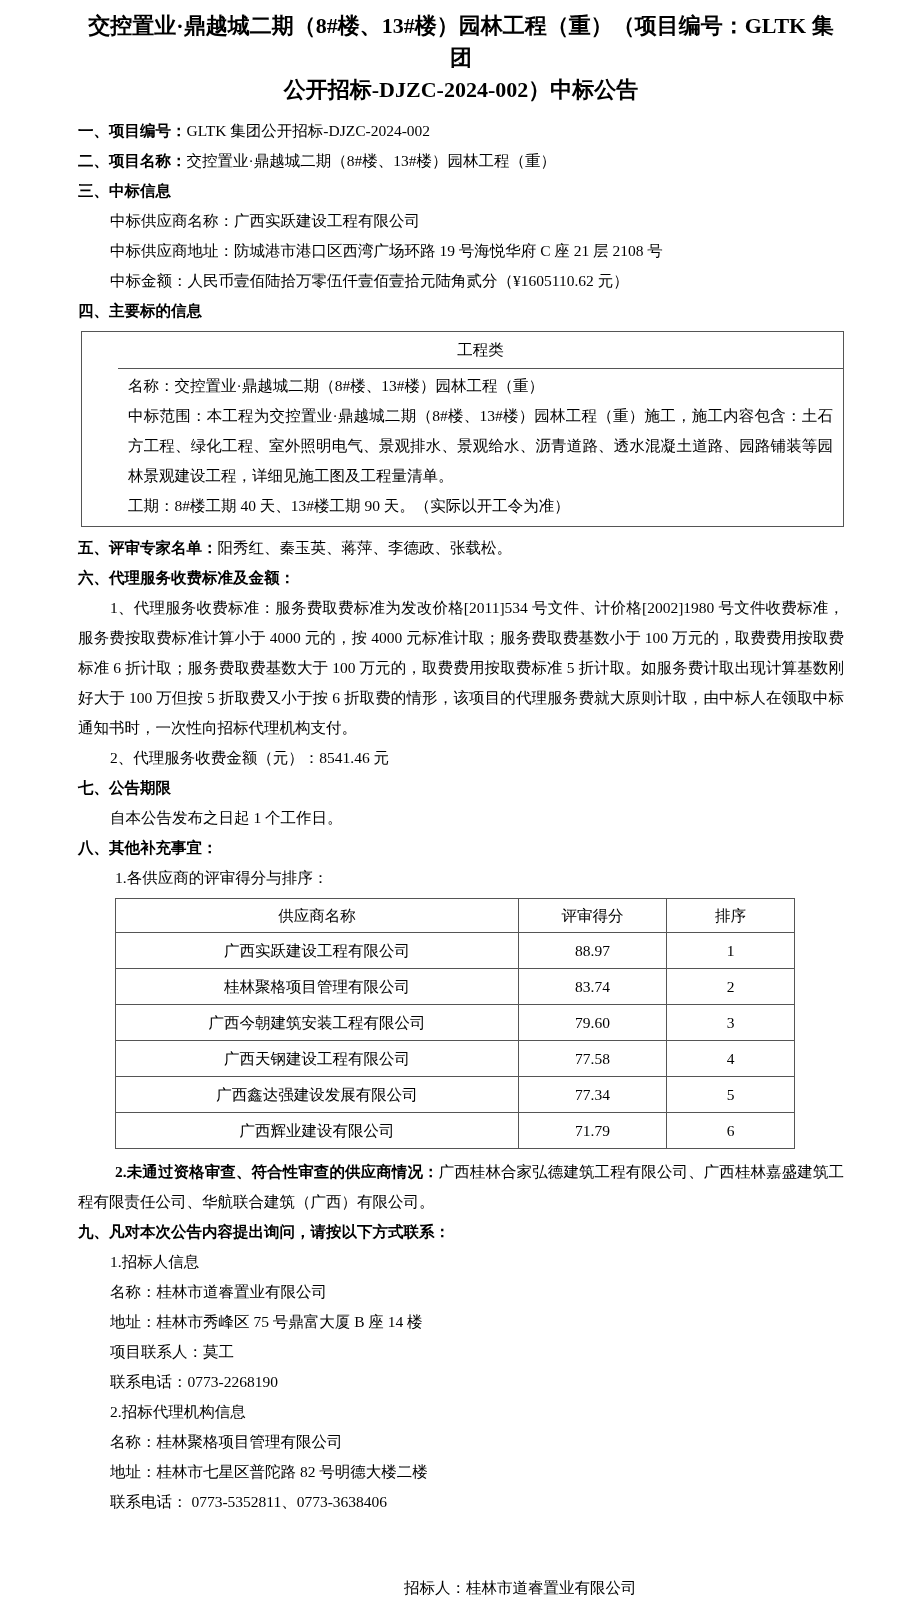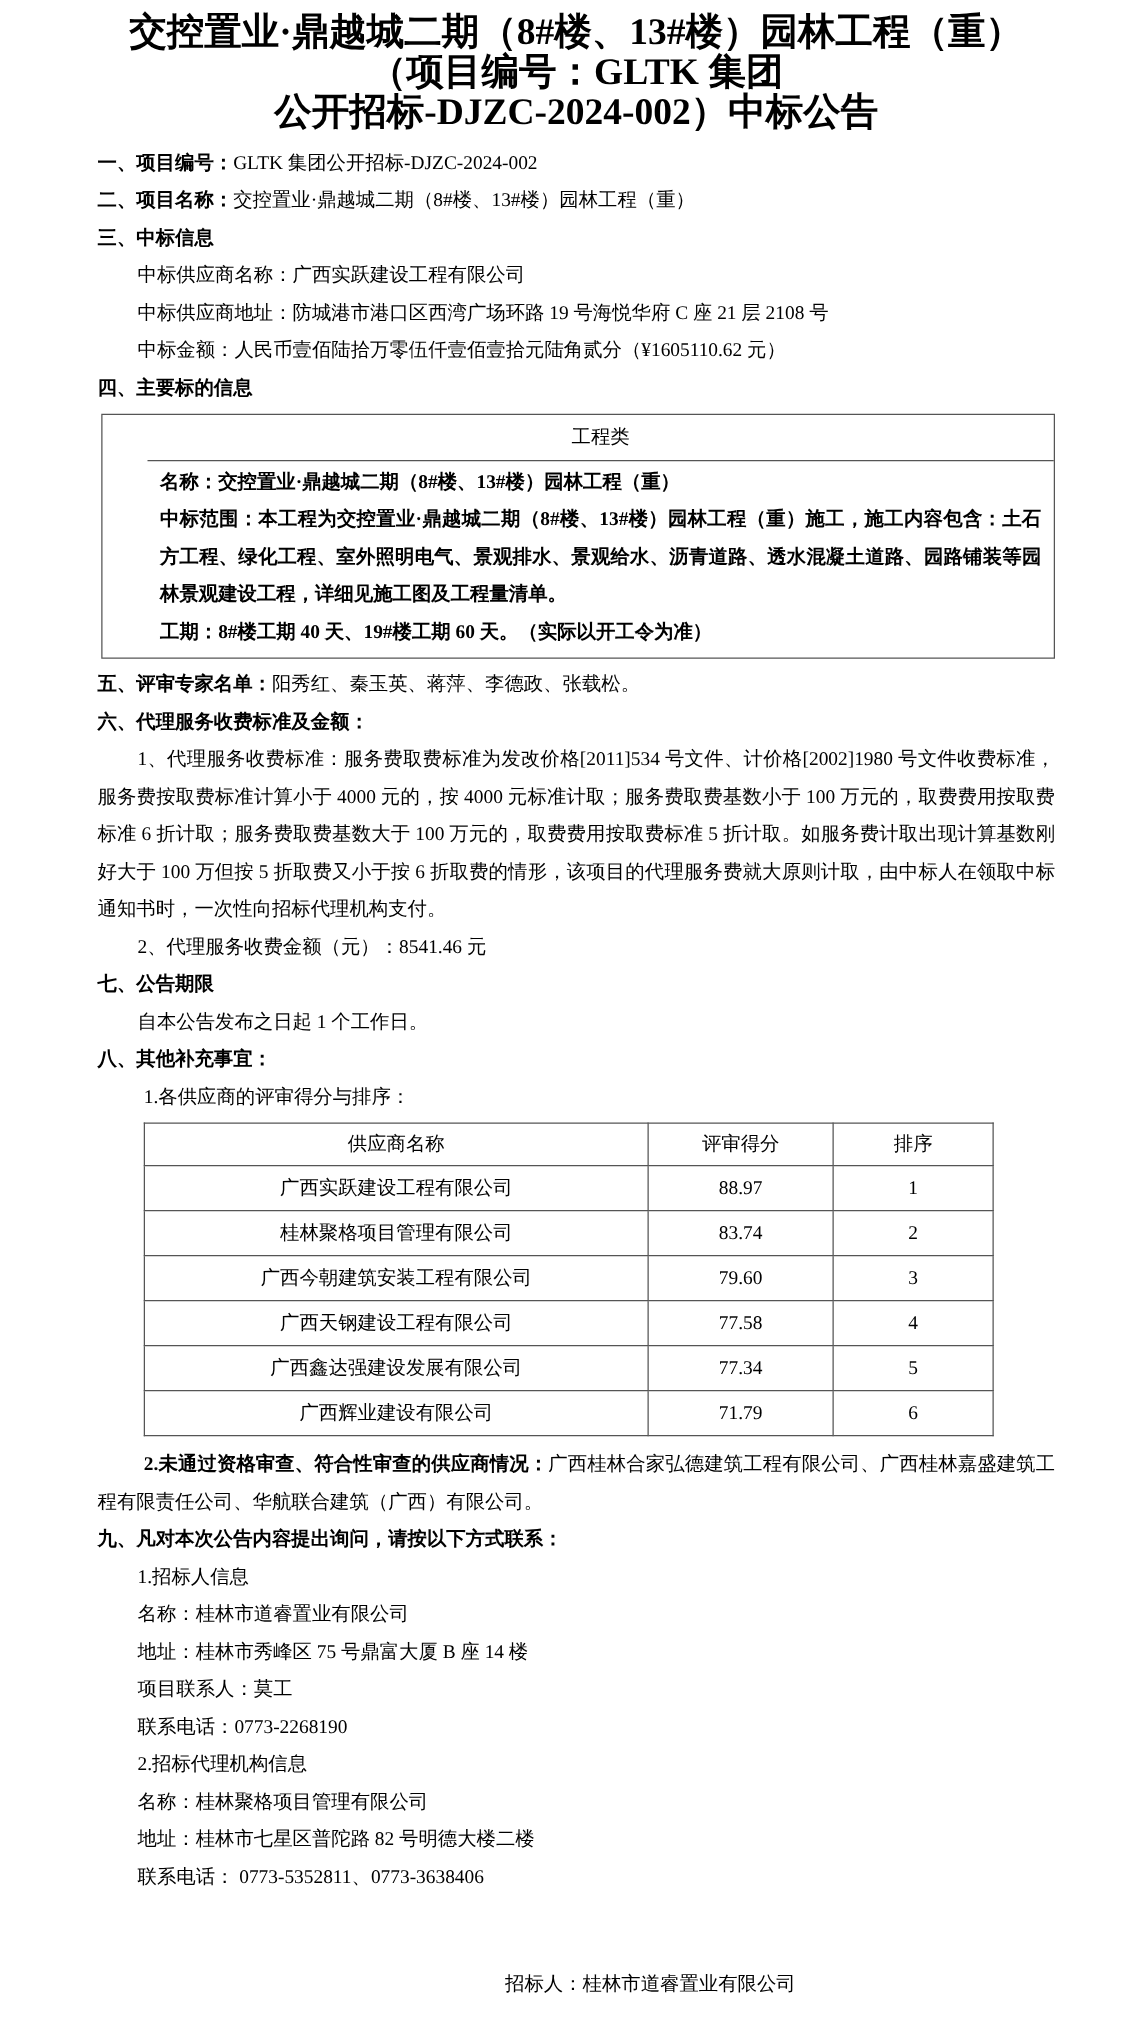--- a/index.html
+++ b/index.html
@@ -9,21 +9,21 @@
     min-height: 1624px;
     margin: 0 auto;
     padding: 10px 56px 30px 78px;
     background: #ffffff;
     color: #000000;
     font-family: "Liberation Serif", "DejaVu Serif", serif;
     font-size: 15.5px;
     line-height: 30px;
   }
   .doc-title {
-    font-size: 30px;
+    font-size: 22px;
     line-height: 32px;
     font-weight: bold;
     text-align: center;
     margin: 0 0 10px 0;
   }
   p { margin: 0; }
   .b { font-weight: bold; }
   .sec-heading { font-weight: bold; }
   .indent1 { margin-left: 32px; }
   .para {
@@ -39,21 +39,21 @@
     border: 1px solid #555;
     margin: 5px 0 6px 3px;
     padding-left: 36px;
   }
   .box-header {
     border-bottom: 1px solid #555;
     text-align: center;
     padding: 3px 0;
   }
   .box-body { padding: 2px 10px 5px 10px; }
-  .box-body p { text-align: justify; font-weight: bold; }
+  .box-body p { text-align: justify; }
   
   .score-table {
     border-collapse: collapse;
     margin: 5px 0 8px 37px;
     table-layout: fixed;
   }
   .score-table th, .score-table td {
     border: 1px solid #555;
     text-align: center;
     font-weight: normal;
@@ -90,21 +90,21 @@
   <p class="indent1">中标供应商名称：广西实跃建设工程有限公司</p>
   <p class="indent1">中标供应商地址：防城港市港口区西湾广场环路 19 号海悦华府 C 座 21 层 2108 号</p>
   <p class="indent1">中标金额：人民币壹佰陆拾万零伍仟壹佰壹拾元陆角贰分（¥1605110.62 元）</p>
 
   <p class="sec-heading">四、主要标的信息</p>
   <div class="box-table">
     <div class="box-header">工程类</div>
     <div class="box-body">
       <p>名称：交控置业·鼎越城二期（8#楼、13#楼）园林工程（重）</p>
       <p>中标范围：本工程为交控置业·鼎越城二期（8#楼、13#楼）园林工程（重）施工，施工内容包含：土石方工程、绿化工程、室外照明电气、景观排水、景观给水、沥青道路、透水混凝土道路、园路铺装等园林景观建设工程，详细见施工图及工程量清单。</p>
-      <p>工期：8#楼工期 40 天、19#楼工期 60 天。（实际以开工令为准）</p>
+      <p>工期：8#楼工期 40 天、13#楼工期 90 天。（实际以开工令为准）</p>
     </div>
   </div>
 
   <p>
     <span class="b">五、评审专家名单：</span><span>阳秀红、秦玉英、蒋萍、李德政、张载松。</span>
   </p>
 
   <p class="sec-heading">六、代理服务收费标准及金额：</p>
   <p class="para">1、代理服务收费标准：服务费取费标准为发改价格[2011]534 号文件、计价格[2002]1980 号文件收费标准，服务费按取费标准计算小于 4000 元的，按 4000 元标准计取；服务费取费基数小于 100 万元的，取费费用按取费标准 6 折计取；服务费取费基数大于 100 万元的，取费费用按取费标准 5 折计取。如服务费计取出现计算基数刚好大于 100 万但按 5 折取费又小于按 6 折取费的情形，该项目的代理服务费就大原则计取，由中标人在领取中标通知书时，一次性向招标代理机构支付。</p>
   <p class="para">2、代理服务收费金额（元）：8541.46 元</p>

